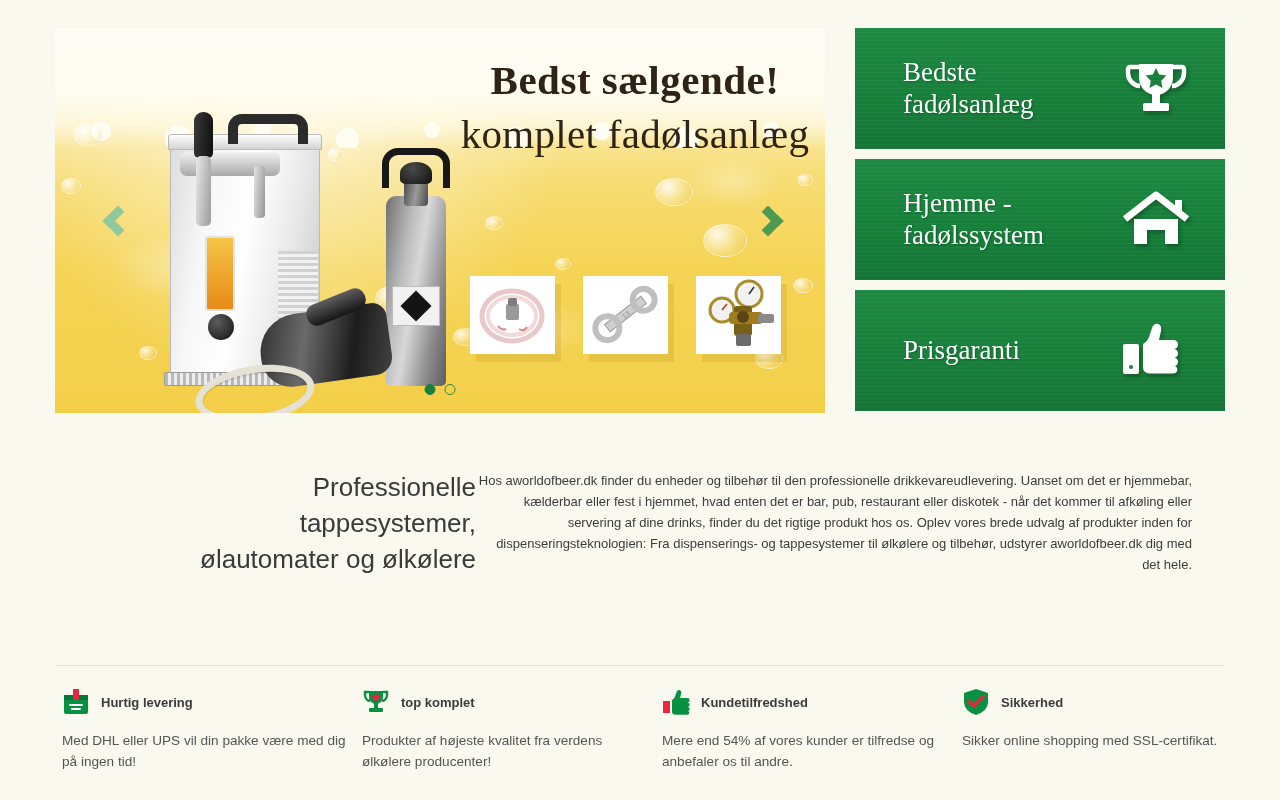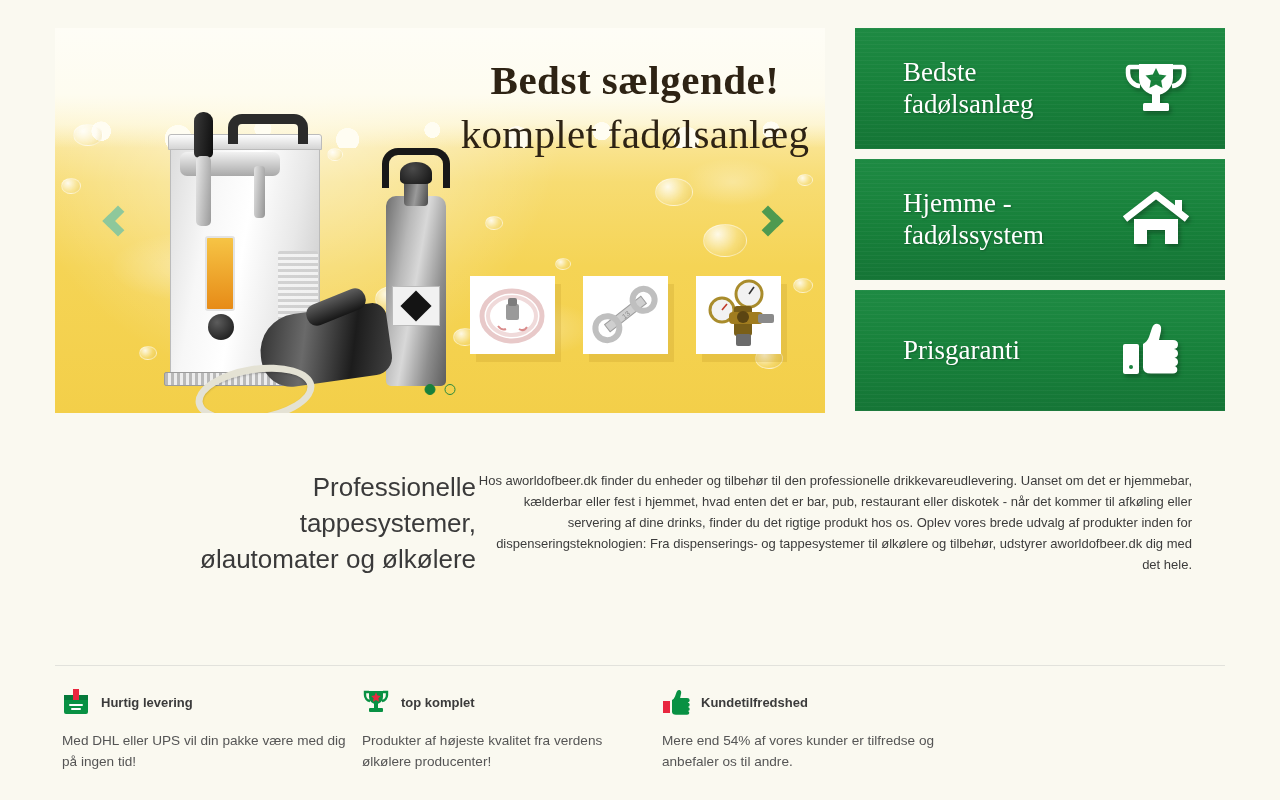--- a/index.html
+++ b/index.html
@@ -438,15 +438,27 @@
           <svg width="28" height="28" viewBox="0 0 28 28">
             <rect x="1" y="13" width="7" height="12" fill="#e8273f"></rect>
             <path d="M10 12 q2 -1 3 -3.5 l1.6 -4.5 q1 -2.5 3 -2 2 .5 1.5 3.5 l-1 4.5 h7 q2.6 0 2.6 2.3 0 2 -2 2.3 2 .3 2 2.2 0 1.8 -1.8 2.1 1.8 .3 1.8 2.2 0 1.8 -1.8 2 1.5 .4 1.4 2 -.1 1.7 -2.2 1.7 H14 q-4 0 -4 -3 z" fill="#089143"></path>
           </svg>
         </span>
         <span class="feature-title">Kundetilfredshed</span>
       </div>
       <p class="feature-desc">Mere end 54% af vores kunder er tilfredse og anbefaler os til andre.</p>
     </div>
 
+    <div class="feature">
+      <div class="feature-head">
+        <span class="feature-icon">
+          <svg width="28" height="28" viewBox="0 0 28 28">
+            <path d="M14 1 L26 5 v9 q0 9 -12 13 Q2 23 2 14 V5 z" fill="#089143"></path>
+            <path d="M7.5 13.5 L12 18 L21 8.5" fill="none" stroke="#e8273f" stroke-width="3.4" stroke-linecap="round" stroke-linejoin="round"></path>
+          </svg>
+        </span>
+        <span class="feature-title">Sikkerhed</span>
+      </div>
+      <p class="feature-desc">Sikker online shopping med SSL-certifikat.</p>
+    </div>
 
   </div>
 </div>
 
 </body></html>

